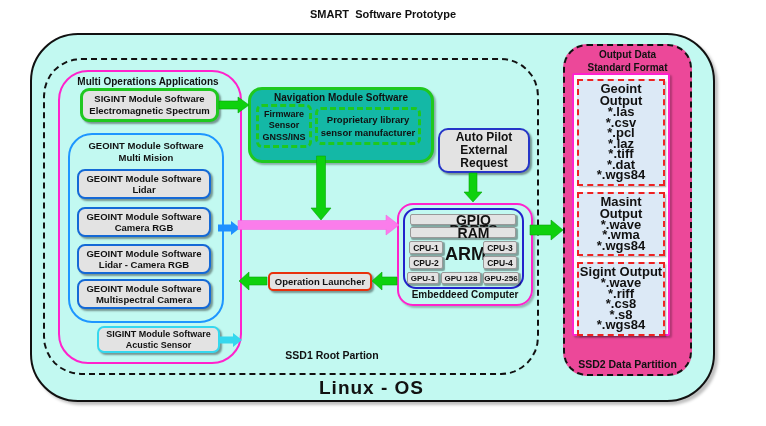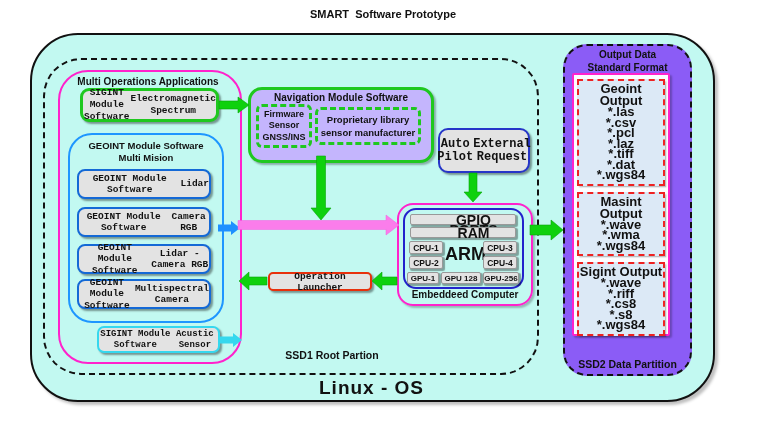--- a/index.html
+++ b/index.html
@@ -15,21 +15,21 @@
     left:30px;top:33px;width:681px;height:365px;background:#C2F9F1;
     border:2px solid #111;border-radius:48px;box-shadow:3px 3px 3px rgba(0,0,0,0.25);
   }
   .os-label{left:30px;top:377px;width:683px;font-size:19px;letter-spacing:1px;}
   .ssd1{
     left:43px;top:58px;width:492px;height:313px;
     border:2.5px dashed #111;border-radius:38px;
   }
   .ssd1-label{left:242px;top:349px;width:180px;font-size:10.5px;}
   .ssd2{
-    left:563px;top:44px;width:125px;height:328px;background:#8b5cf6;
+    left:563px;top:44px;width:125px;height:328px;background:#ec4899;
     border:2.5px dashed #111;border-radius:24px;
   }
   .ssd2-header{top:3px;left:0;width:100%;font-size:10px;line-height:12.5px;}
   .ssd2-label{top:300px;left:0;width:100%;font-size:10.5px;margin-top:12px;}
   .out-container{
     left:7px;top:27px;width:98px;height:263px;background:#FDFDFF;
     border:2px solid #FF22CC;border-radius:2px;padding:4px 3px 0 3px;box-sizing:border-box;
     box-shadow:2px 2px 2px rgba(0,0,0,0.25);
   }
   .out-box{
@@ -38,33 +38,33 @@
   }
   .out-title{font-size:13px;line-height:12px;}
   .out-item{font-size:13px;line-height:10.5px;font-weight:bold;}
   .apps{
     left:58px;top:70px;width:180px;height:290px;
     border:2px solid #FF22CC;border-radius:30px;
   }
   .apps-label{left:58px;top:76px;width:180px;font-size:10px;}
   .graybox{
     background:#E3E3E3;box-shadow:2px 2px 2px rgba(0,0,0,0.4);
-    display:flex;flex-direction:row;align-items:center;justify-content:center;
-    box-sizing:border-box;text-align:center;font-family:Liberation Mono, monospace;
+    display:flex;flex-direction:column;align-items:center;justify-content:center;
+    box-sizing:border-box;text-align:center;
   }
   .sigint-em{left:80px;top:88px;width:139px;height:34px;border:3px solid #1FC81F;border-radius:9px;font-size:9.5px;line-height:12px;}
   .geoint{
     left:68px;top:133px;width:152px;height:186px;
     border:2.5px solid #1E96FF;border-radius:24px;
   }
   .geoint-label{top:5px;left:0;width:100%;font-size:9.5px;line-height:12px;}
   .gbox{left:7px;width:134px;height:30px;border:2px solid #1469D6;border-radius:8px;font-size:9.5px;line-height:11.5px;}
   .acustic{left:97px;top:326px;width:123px;height:27px;border:2.5px solid #35D8EE;border-radius:7px;font-size:9px;line-height:11px;}
   .nav{
-    left:248px;top:87px;width:180px;height:70px;background:#c4b5fd;
+    left:248px;top:87px;width:180px;height:70px;background:#14b8a6;
     border:3px solid #1FC81F;border-radius:14px;box-shadow:2px 2px 2px rgba(0,0,0,0.3);
   }
   .nav-label{top:2px;left:0;width:100%;font-size:10px;}
   .nav-dash{position:absolute;border:3px dashed #1FC81F;border-radius:6px;box-sizing:border-box;
     display:flex;flex-direction:column;align-items:center;justify-content:center;text-align:center;}
   .firmware{left:5px;top:14px;width:56px;height:44px;font-size:9px;line-height:11.5px;}
   .proprietary{left:64px;top:17px;width:106px;height:38px;font-size:9.5px;line-height:13px;}
   .autopilot{left:438px;top:128px;width:92px;height:45px;border:2.5px solid #2635C8;border-radius:10px;font-size:12px;line-height:13px;}
   .computer{
     left:397px;top:203px;width:132px;height:99px;

